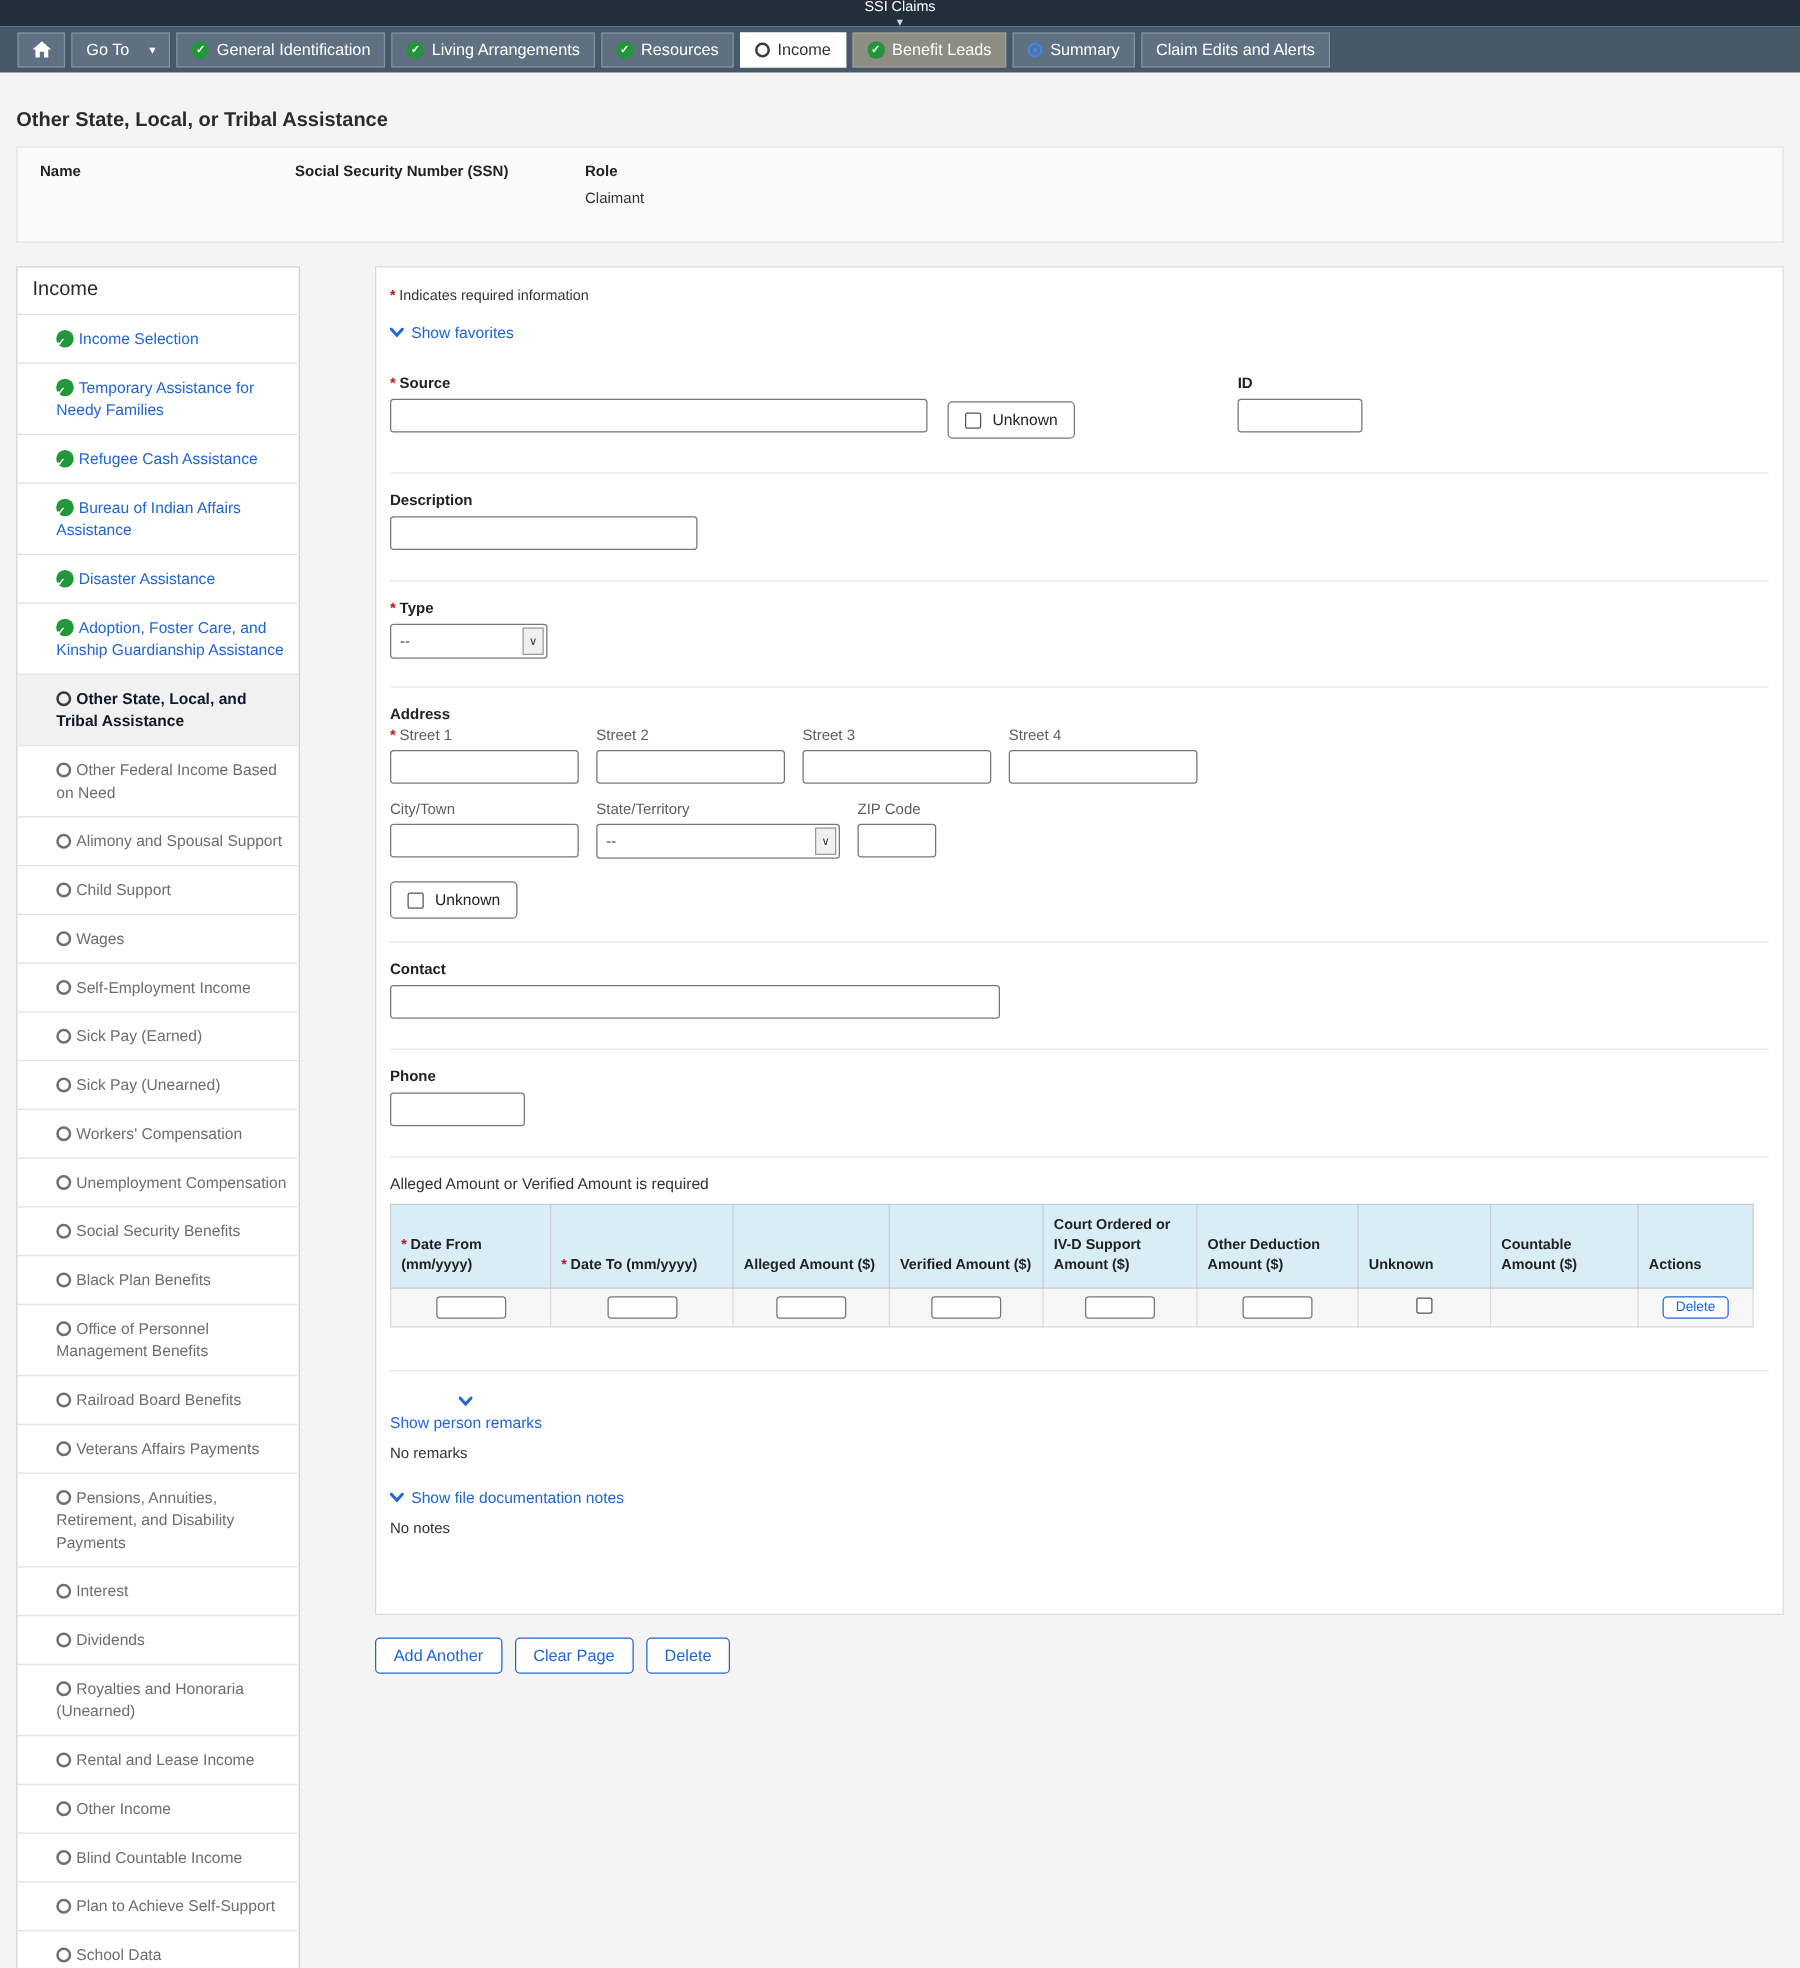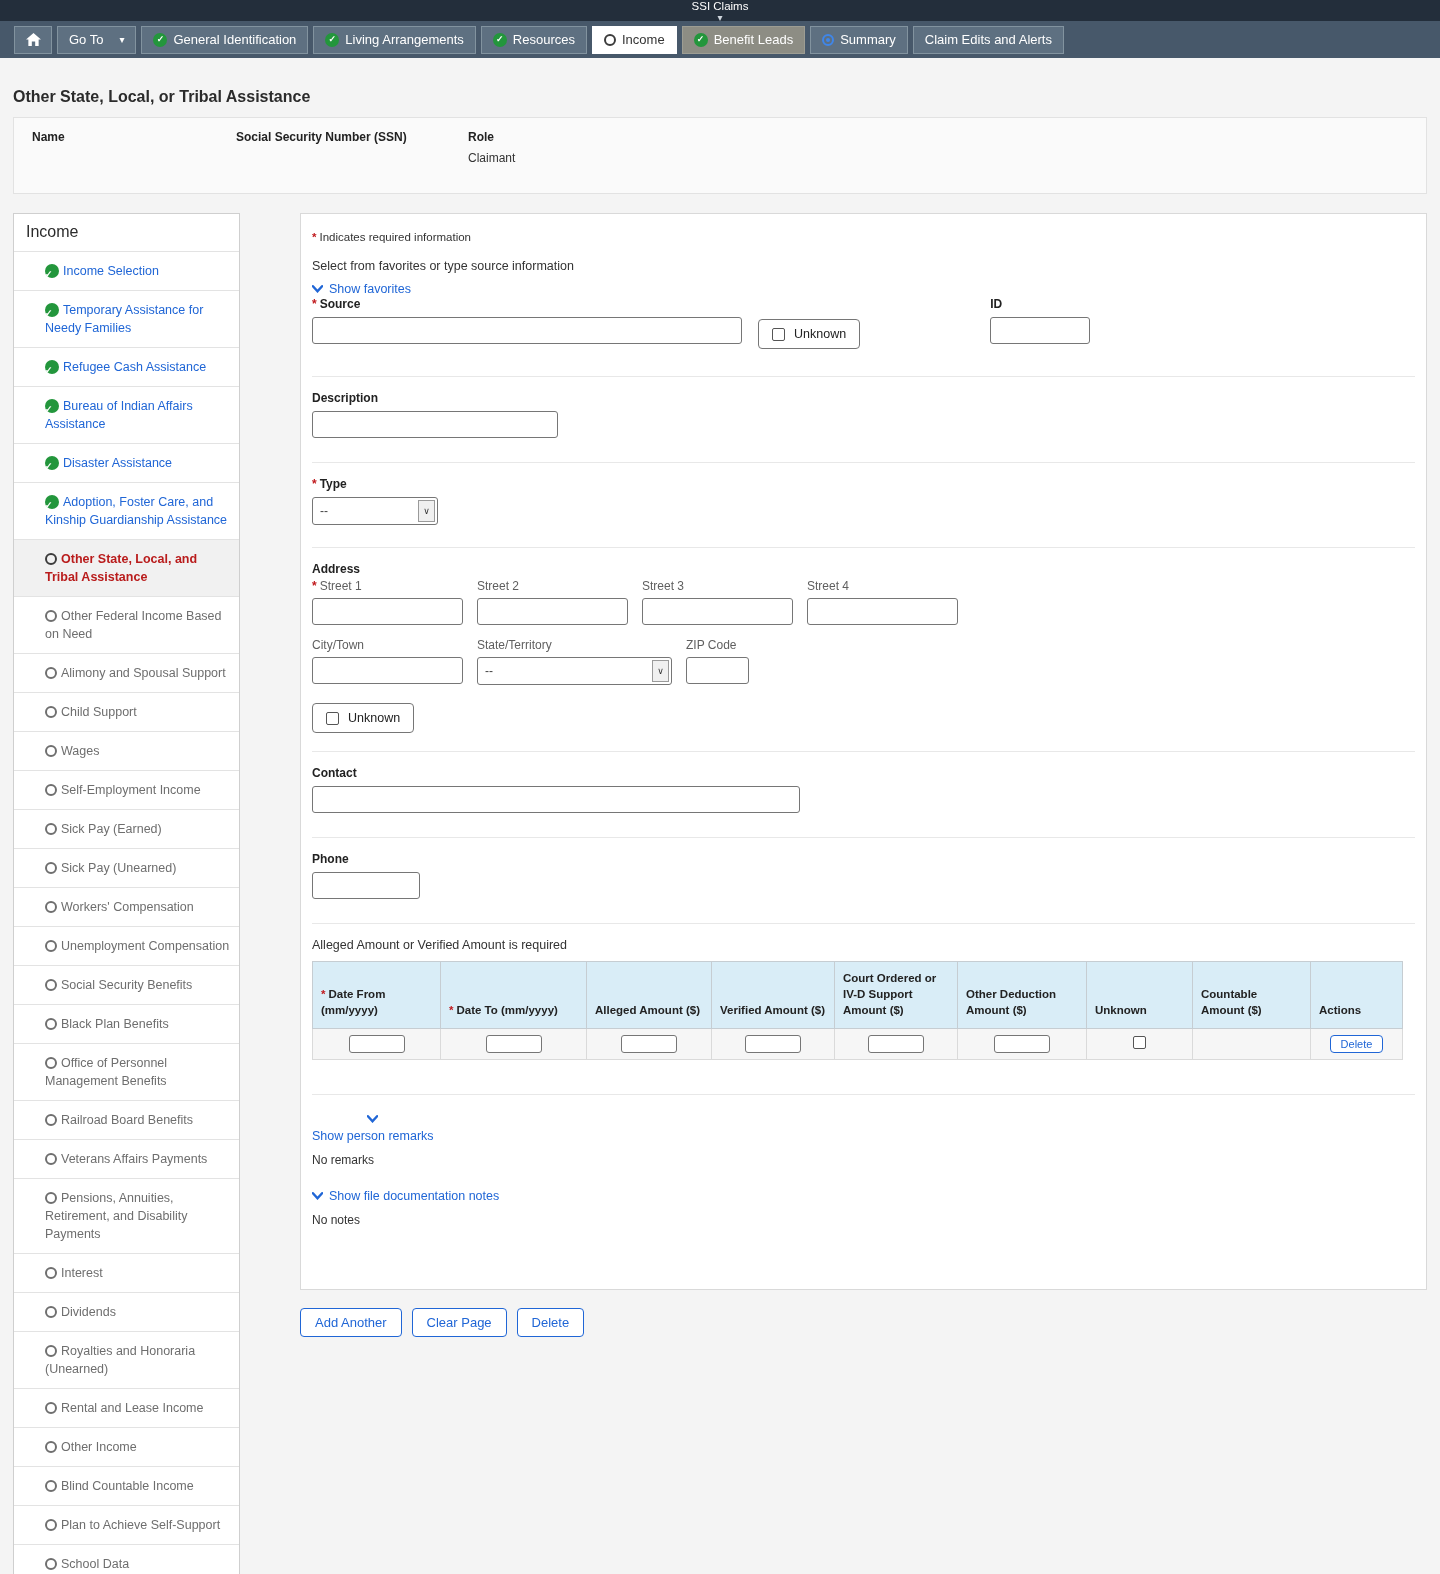--- a/index.html
+++ b/index.html
@@ -55,21 +55,21 @@
   
   .left-col { width:227px; flex:0 0 227px; }
   .sidebar { background:#fff; border:1px solid #cfcfcf; }
   .sidebar-title { font-size:16px; color:#2b2b2b; padding:9px 12px 10px; }
   .sidebar ul { list-style:none; margin:0; padding:0; }
   .sidebar li {
     padding:10px 8px 10px 31px; border-top:1px solid #e3e3e3;
     font-size:12.5px; line-height:18px; color:#6e6e6e; cursor:pointer;
   }
   .sidebar li.complete { color:#2066d6; }
-  .sidebar li.current { background:#f1f1f1; color:#b91c1c; font-weight:bold; }
+  .sidebar li.current { background:#f1f1f1; color:#0f172a; font-weight:bold; }
   .sidebar li .sicon { display:inline-block; vertical-align:-2px; margin-right:4px; }
   
   .main-col { flex:1; margin-left:60px; }
   .form-panel { background:#fff; border:1px solid #d9d9d9; padding:17px 11px 40px; }
   .req { color:#c0181c; margin-right:3px; font-weight:bold; }
   .req-note { font-size:11.5px; color:#333; margin-bottom:16px; }
   .hint { font-size:12.5px; color:#333; margin-bottom:9px; }
   .link { color:#2066d6; font-size:12.5px; display:inline-flex; align-items:center; gap:6px; cursor:pointer; text-decoration:none; }
   .chev { width:11px; height:8px; }
   .lbl { font-weight:bold; font-size:12px; color:#222; display:block; margin-bottom:6px; }
@@ -223,29 +223,28 @@
 
     </div>
 
     <div class="main-col">
       <section class="form-panel">
 
         <div class="req-note">
           <span class="req">*</span><span>Indicates required information</span>
         </div>
 
-        <div class="hint">Select from favorites or type source information</div>
         <a class="link">
           <svg class="chev" viewBox="0 0 12 8">
               <polyline points="1,1 6,6.5 11,1" fill="none" stroke="#2066d6" stroke-width="2.6" stroke-linecap="round"></polyline>
             </svg>
           <span>Show favorites</span>
         </a>
 
-        <div class="row" style="margin-top:1px;">
+        <div class="row" style="margin-top:26px;">
           <div>
             <label class="lbl"><span class="req">*</span><span>Source</span></label>
             <input class="ti w-source" style="">
           </div>
           <div style="margin-left:16px; margin-top:22px;">
             <button class="unknown-btn">
               <span class="cb"></span>
               <span>Unknown</span>
             </button>
           </div>

